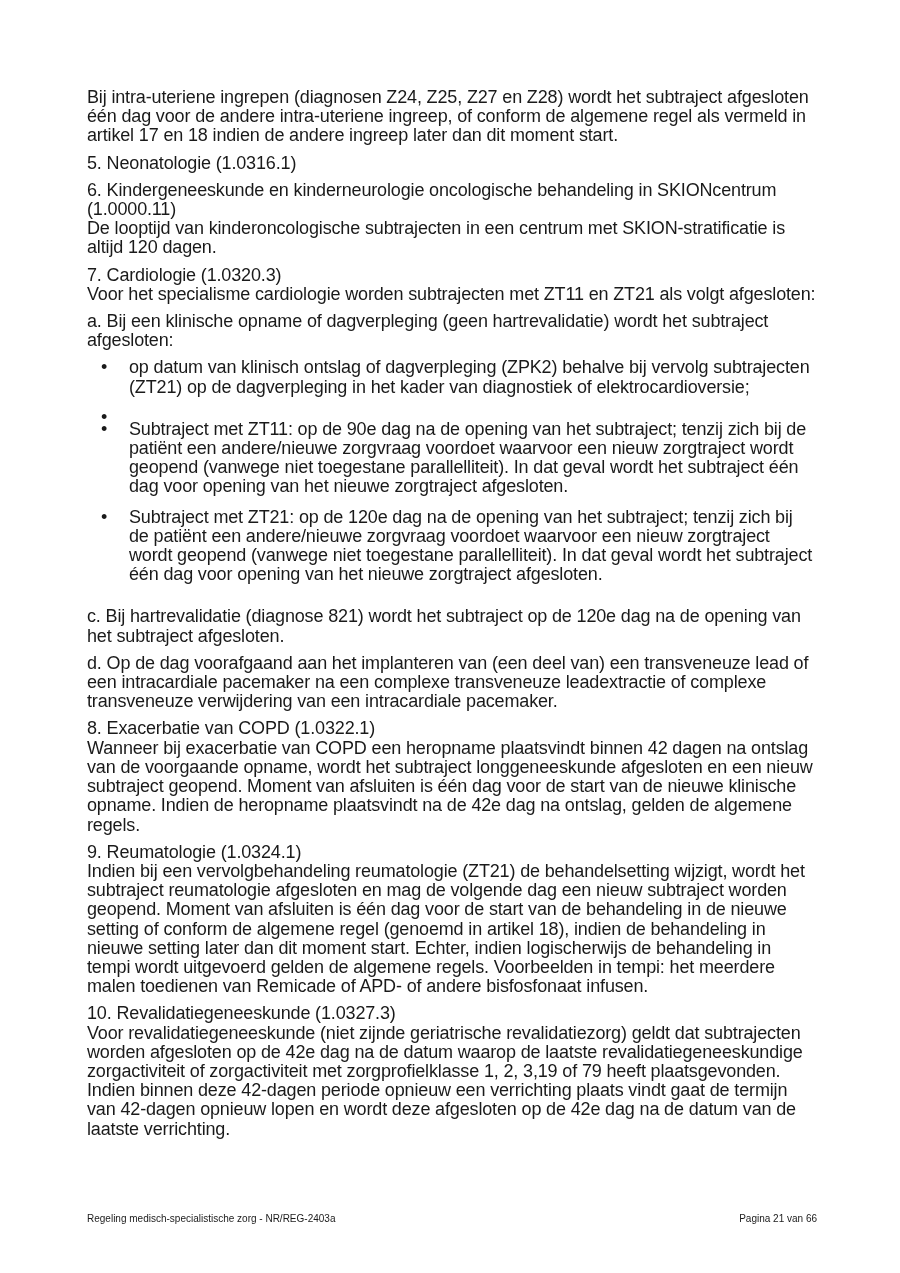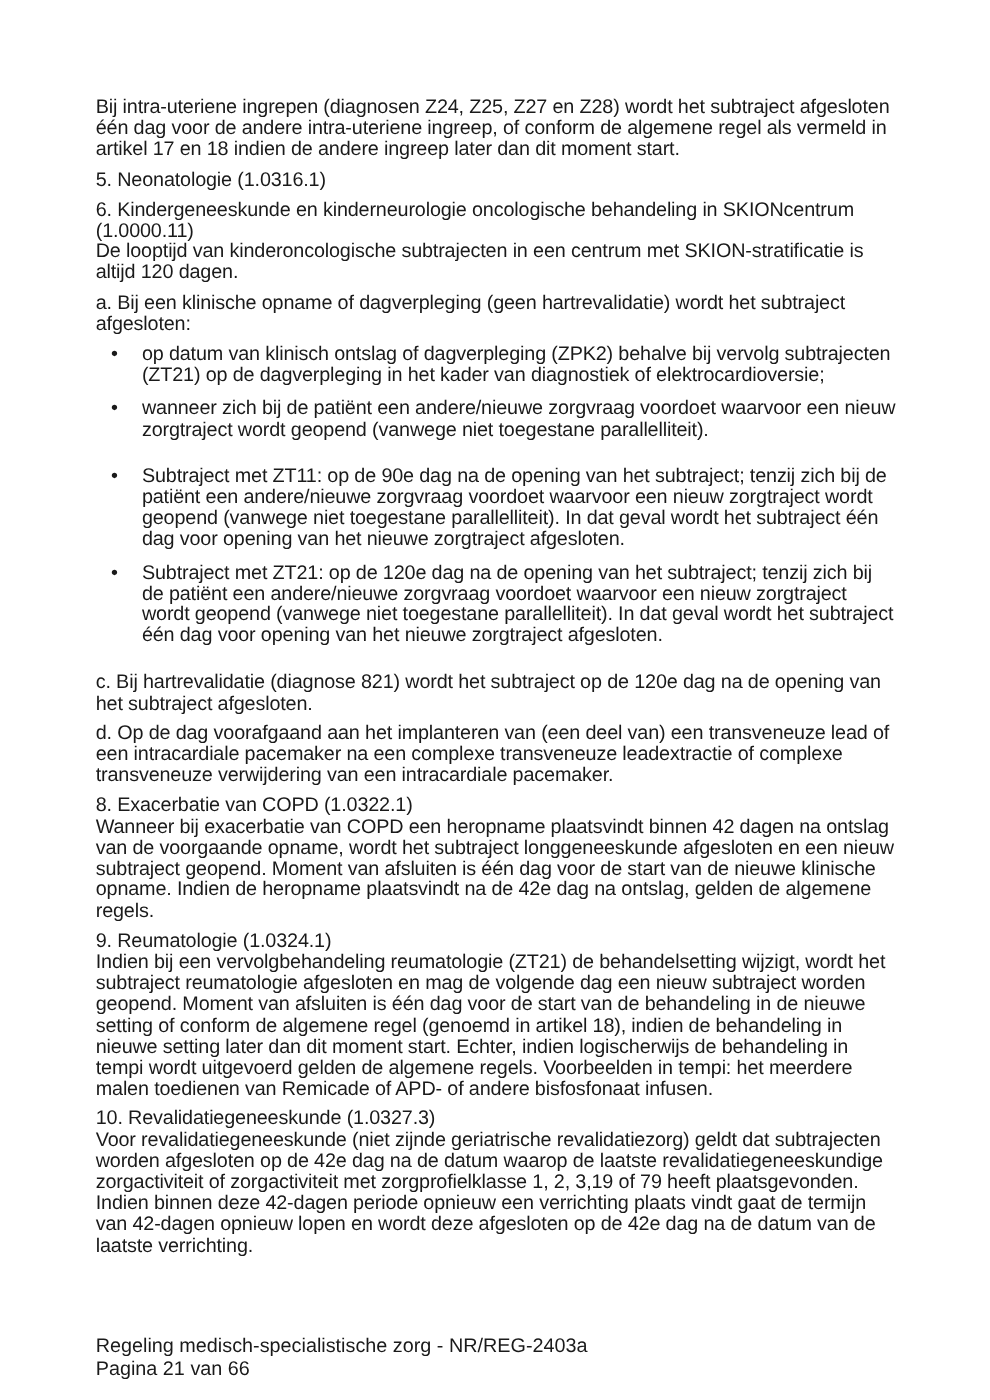--- a/index.html
+++ b/index.html
@@ -6,42 +6,46 @@
   body { width: 900px; height: 1273px; position: relative; overflow: hidden;
          font-family: "Liberation Sans", sans-serif; color: #1a1a1a; }
   .page { position: absolute; left: 87px; top: 88px; width: 730px;
           font-size: 18px; line-height: 19.2px; letter-spacing: -0.15px; }
   p { margin: 0 0 8px 0; }
   ul { margin: 0 0 8px 0; padding: 0; list-style: none; }
   ul li { position: relative; padding-left: 42px; margin-bottom: 11px; }
   ul li .bullet { position: absolute; left: 14px; top: 0; }
   .gap { height: 12px; }
   .footer { position: absolute; top: 1213px; left: 87px; width: 730px;
-            font-size: 18px; display: flex; justify-content: space-between; flex-direction: column; }
+            font-size: 10px; display: flex; justify-content: space-between; }
 </style>
 </head>
 <body>
 
 <div class="page">
   <p>Bij intra-uteriene ingrepen (diagnosen Z24, Z25, Z27 en Z28) wordt het subtraject afgesloten één dag voor de andere intra-uteriene ingreep, of conform de algemene regel als vermeld in artikel 17 en 18 indien de andere ingreep later dan dit moment start.</p>
 
   <p>
     <span>5. Neonatologie (1.0316.1)</span><br>
   </p>
 
   <p>
     <span>6. Kindergeneeskunde en kinderneurologie oncologische behandeling in SKIONcentrum (1.0000.11)</span><br>
     <span>De looptijd van kinderoncologische subtrajecten in een centrum met SKION-stratificatie is altijd 120 dagen.</span>
   </p>
 
+  <p>
+    <span>7. Cardiologie (1.0320.3)</span><br>
+    <span>Voor het specialisme cardiologie worden subtrajecten met ZT11 en ZT21 als volgt afgesloten:</span>
+  </p>
 
   <p>a. Bij een klinische opname of dagverpleging (geen hartrevalidatie) wordt het subtraject afgesloten:</p>
   <ul>
     <li><span class="bullet">•</span><span>op datum van klinisch ontslag of dagverpleging (ZPK2) behalve bij vervolg subtrajecten (ZT21) op de dagverpleging in het kader van diagnostiek of elektrocardioversie;</span></li>
-    <li><span class="bullet">•</span><span>wanneer zich bij de patiënt een andere/nieuwe zorgvraag voordoet waarvoor een nieuw zorgtraject wordt geopend (vanwege niet toegestane parallelliteit).</span></li>
+    <li><span class="bullet">•</span></li>
   </ul>
   <div class="gap"></div>
 
   <ul>
     <li><span class="bullet">•</span><span>Subtraject met ZT11: op de 90e dag na de opening van het subtraject; tenzij zich bij de patiënt een andere/nieuwe zorgvraag voordoet waarvoor een nieuw zorgtraject wordt geopend (vanwege niet toegestane parallelliteit). In dat geval wordt het subtraject één dag voor opening van het nieuwe zorgtraject afgesloten.</span></li>
     <li><span class="bullet">•</span><span>Subtraject met ZT21: op de 120e dag na de opening van het subtraject; tenzij zich bij de patiënt een andere/nieuwe zorgvraag voordoet waarvoor een nieuw zorgtraject wordt geopend (vanwege niet toegestane parallelliteit). In dat geval wordt het subtraject één dag voor opening van het nieuwe zorgtraject afgesloten.</span></li>
   </ul>
   <div class="gap"></div>
 
   <p>c. Bij hartrevalidatie (diagnose 821) wordt het subtraject op de 120e dag na de opening van het subtraject afgesloten.</p>

